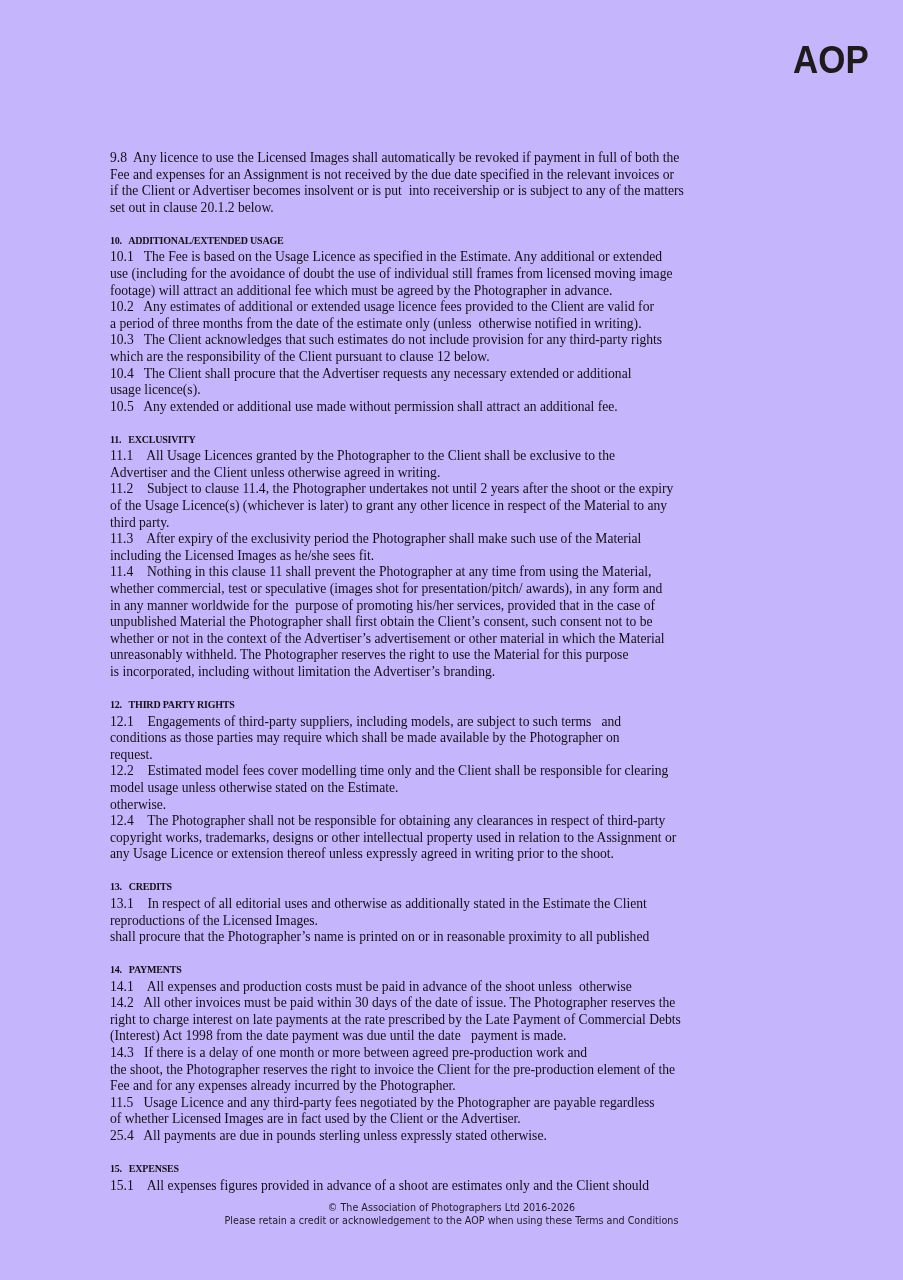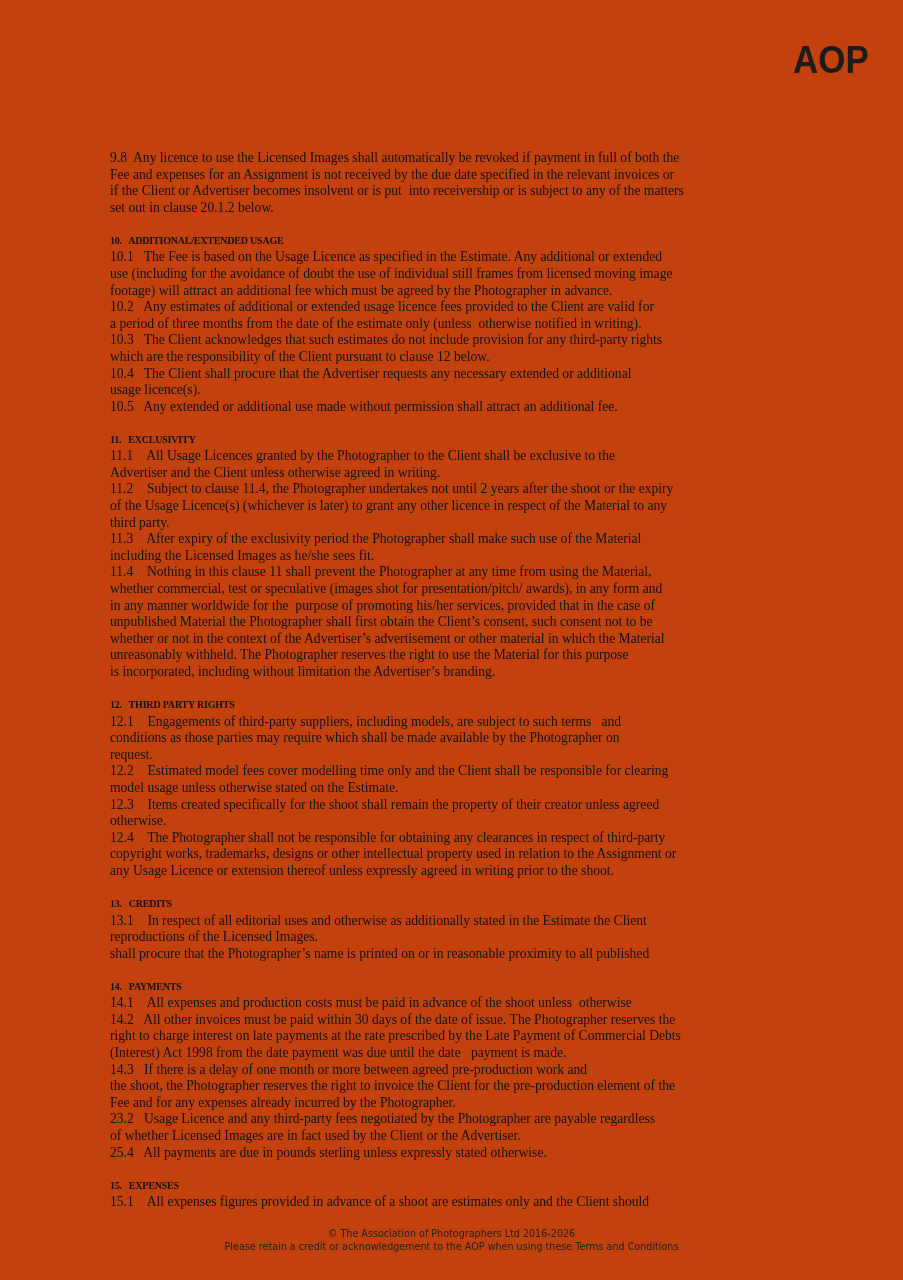--- a/index.html
+++ b/index.html
@@ -1,33 +1,33 @@
 <!DOCTYPE html>
 <html><head>
   <meta charset="utf-8">
   <style>
     html, body { margin: 0; padding: 0; background: #ffffff; }
     body { width: 903px; height: 1280px; position: relative; overflow: hidden; }
-    .page { position: absolute; left: 0; top: 0; width: 903px; height: 1280px; background: #c2410c; }
+    .page { position: absolute; left: 0; top: 0; width: 903px; height: 1280px; background: #c4b5fd; }
     .logo {
       position: absolute; left: 793px; top: 42px; height: 36px;
       font-family: "Liberation Sans", sans-serif; font-weight: bold;
       font-size: 38px; line-height: 36px; letter-spacing: 0px;
       color: #1e1c1a; transform: scaleX(0.92); transform-origin: left top;
     }
     .content {
       position: absolute; left: 110px; top: 103px; width: 700px;
       font-family: Liberation Serif, serif; font-size: 13.6px;
       line-height: 16.6px; color: #111; margin-top: 47px;
     }
     .line { white-space: pre; display: block; height: 16.6px; }
     .gap { height: 16.4px; }
     .heading { font-weight: bold; font-size: 10px; letter-spacing: -0.2px; }
     .footer {
-      position: absolute; left: 0; width: 903px; top: 1227px; text-align: center;
+      position: absolute; left: 0; width: 903px; top: 1201px; text-align: center;
       font-family: "DejaVu Sans", sans-serif; font-size: 9.6px; line-height: 13px; color: #222;
     }
   </style>
 </head>
 <body>
 
 <div class="page">
   <div class="logo">AOP</div>
 
   <div class="content" id="content">
@@ -70,21 +70,20 @@
         <span class="line">is incorporated, including without limitation the Advertiser’s branding.</span>
       </div>
       <div class="gap"></div>
       <div class="line heading">12.   THIRD PARTY RIGHTS</div>
       <div>
         <span class="line">12.1    Engagements of third-party suppliers, including models, are subject to such terms   and</span>
         <span class="line">conditions as those parties may require which shall be made available by the Photographer on</span>
         <span class="line">request.</span>
         <span class="line">12.2    Estimated model fees cover modelling time only and the Client shall be responsible for clearing</span>
         <span class="line">model usage unless otherwise stated on the Estimate.</span>
-        <span class="line">12.3    Items created specifically for the shoot shall remain the property of their creator unless agreed</span>
         <span class="line">otherwise.</span>
         <span class="line">12.4    The Photographer shall not be responsible for obtaining any clearances in respect of third-party</span>
         <span class="line">copyright works, trademarks, designs or other intellectual property used in relation to the Assignment or</span>
         <span class="line">any Usage Licence or extension thereof unless expressly agreed in writing prior to the shoot.</span>
       </div>
       <div class="gap"></div>
       <div class="line heading">13.   CREDITS</div>
       <div>
         <span class="line">13.1    In respect of all editorial uses and otherwise as additionally stated in the Estimate the Client</span>
         <span class="line">reproductions of the Licensed Images.</span>
@@ -93,21 +92,21 @@
       <div class="gap"></div>
       <div class="line heading">14.   PAYMENTS</div>
       <div>
         <span class="line">14.1    All expenses and production costs must be paid in advance of the shoot unless  otherwise</span>
         <span class="line">14.2   All other invoices must be paid within 30 days of the date of issue. The Photographer reserves the</span>
         <span class="line">right to charge interest on late payments at the rate prescribed by the Late Payment of Commercial Debts</span>
         <span class="line">(Interest) Act 1998 from the date payment was due until the date   payment is made.</span>
         <span class="line">14.3   If there is a delay of one month or more between agreed pre-production work and</span>
         <span class="line">the shoot, the Photographer reserves the right to invoice the Client for the pre-production element of the</span>
         <span class="line">Fee and for any expenses already incurred by the Photographer.</span>
-        <span class="line">23.2   Usage Licence and any third-party fees negotiated by the Photographer are payable regardless</span>
+        <span class="line">11.5   Usage Licence and any third-party fees negotiated by the Photographer are payable regardless</span>
         <span class="line">of whether Licensed Images are in fact used by the Client or the Advertiser.</span>
         <span class="line">25.4   All payments are due in pounds sterling unless expressly stated otherwise.</span>
       </div>
       <div class="gap"></div>
       <div class="line heading">15.   EXPENSES</div>
       <div>
         <span class="line">15.1    All expenses figures provided in advance of a shoot are estimates only and the Client should</span>
       </div>
     </div>
 

